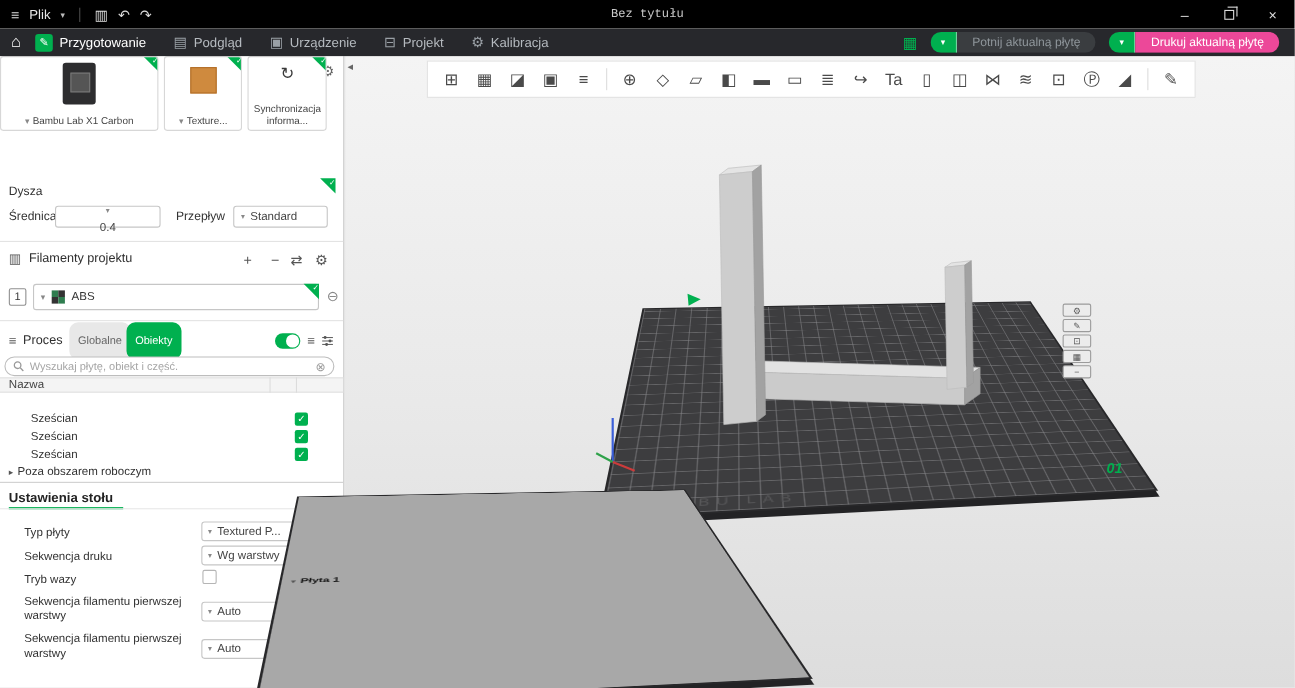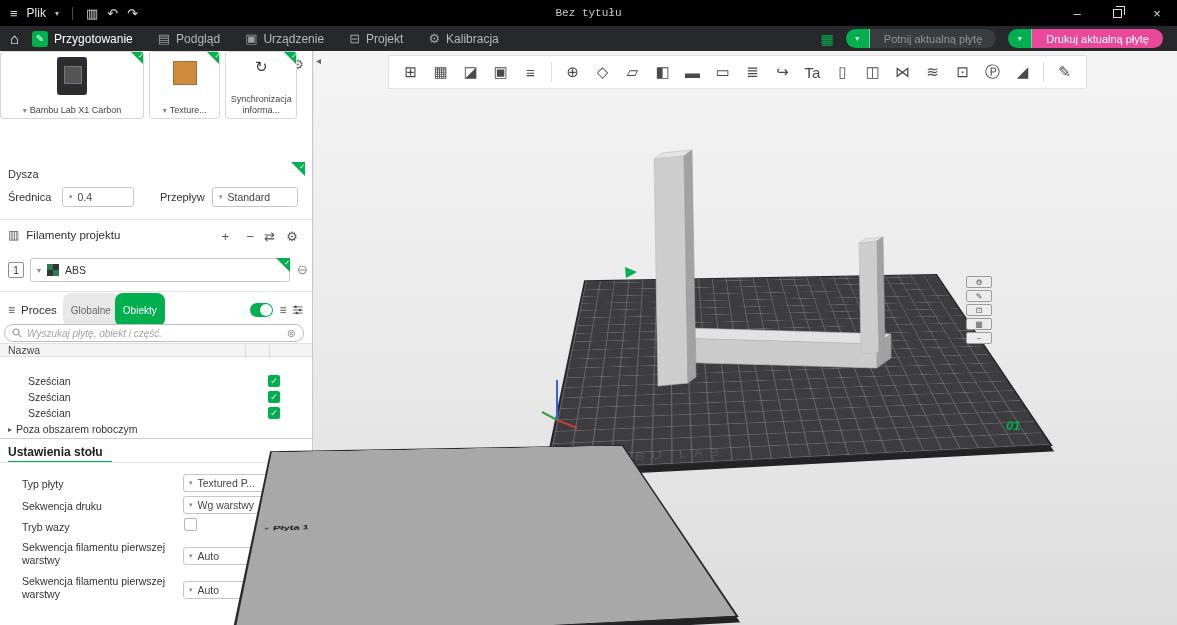--- a/index.html
+++ b/index.html
@@ -85,21 +85,21 @@
   .pillset { display:flex; }
   .pill { height:16px; border-radius:8px; display:flex; align-items:center; padding:17px 8px; font-size:10px; }
   .pill.gray { background:#e8e8e8; color:#666; }
   .pill.green { background:#00b04f; color:#fff; margin-left:-4px; }
   .switch { width:26px; height:14px; border-radius:7px; background:#00b04f; position:relative; }
   .switch::after { content:""; position:absolute; right:1px; top:1px; width:12px; height:12px;
               border-radius:50%; background:#fff; }
   .searchbar { position:absolute; left:4px; top:273px; width:300px; height:18px; border:1px solid #bdbdbd;
               border-radius:9px; display:flex; align-items:center; gap:5px; padding:0 7px; background:#fff; }
   .searchbar input { border:none; outline:none; flex:1; font-size:10px; color:#555;
-              font-family:"Liberation Sans",sans-serif;font-style:italic; }
+              font-family:"Liberation Sans",sans-serif; }
   .searchbar input::placeholder { color:#a5a5a5; }
   .clear-ic { font-size:11px; color:#999; }
   .name-header { position:absolute; left:0; top:292px; width:100%; height:14px; background:#f4f4f4;
               border-top:1px solid #e0e0e0; border-bottom:1px solid #e0e0e0; font-size:10.5px; color:#444;
               display:flex; align-items:center; padding:0 8px; }
   .col-sep { position:absolute; top:292px; width:1px; height:14px; background:#dcdcdc; }
   .trow { position:absolute; left:0; width:100%; height:16px; display:flex; align-items:center;
               font-size:10.5px; color:#333; padding:0 8px; gap:4px; }
   .trow .arrow { font-size:8px; color:#555; }
   .trow.plate { background:#a8a8a8; color:#111; font-weight:bold; }
@@ -247,21 +247,21 @@
       <span class="gcorner"></span>
     </div>
   </div>
 
   <span class="sb-abs label11" style="left:8px; top:117px;">Dysza</span>
   <span class="corner-host" style="right:8px; top:112px;">
       <span class="gcorner"></span>
     </span>
 
   <span class="sb-abs label11" style="left:8px; top:140px;">Średnica</span>
-  <div class="dd" style="left:62px; top:136px; width:72px;">
+  <div class="dd" style="left:50px; top:136px; width:96px;flex-direction:column;">
     <span class="chev">▾</span>
     <span>0.4</span>
   </div>
   <span class="sb-abs label11" style="left:160px; top:140px;">Przepływ</span>
   <div class="dd" style="left:212px; top:136px; width:86px;">
     <span class="chev">▾</span>
     <span>Standard</span>
   </div>
 
   <div class="divider" style="top:168px;"></div>

